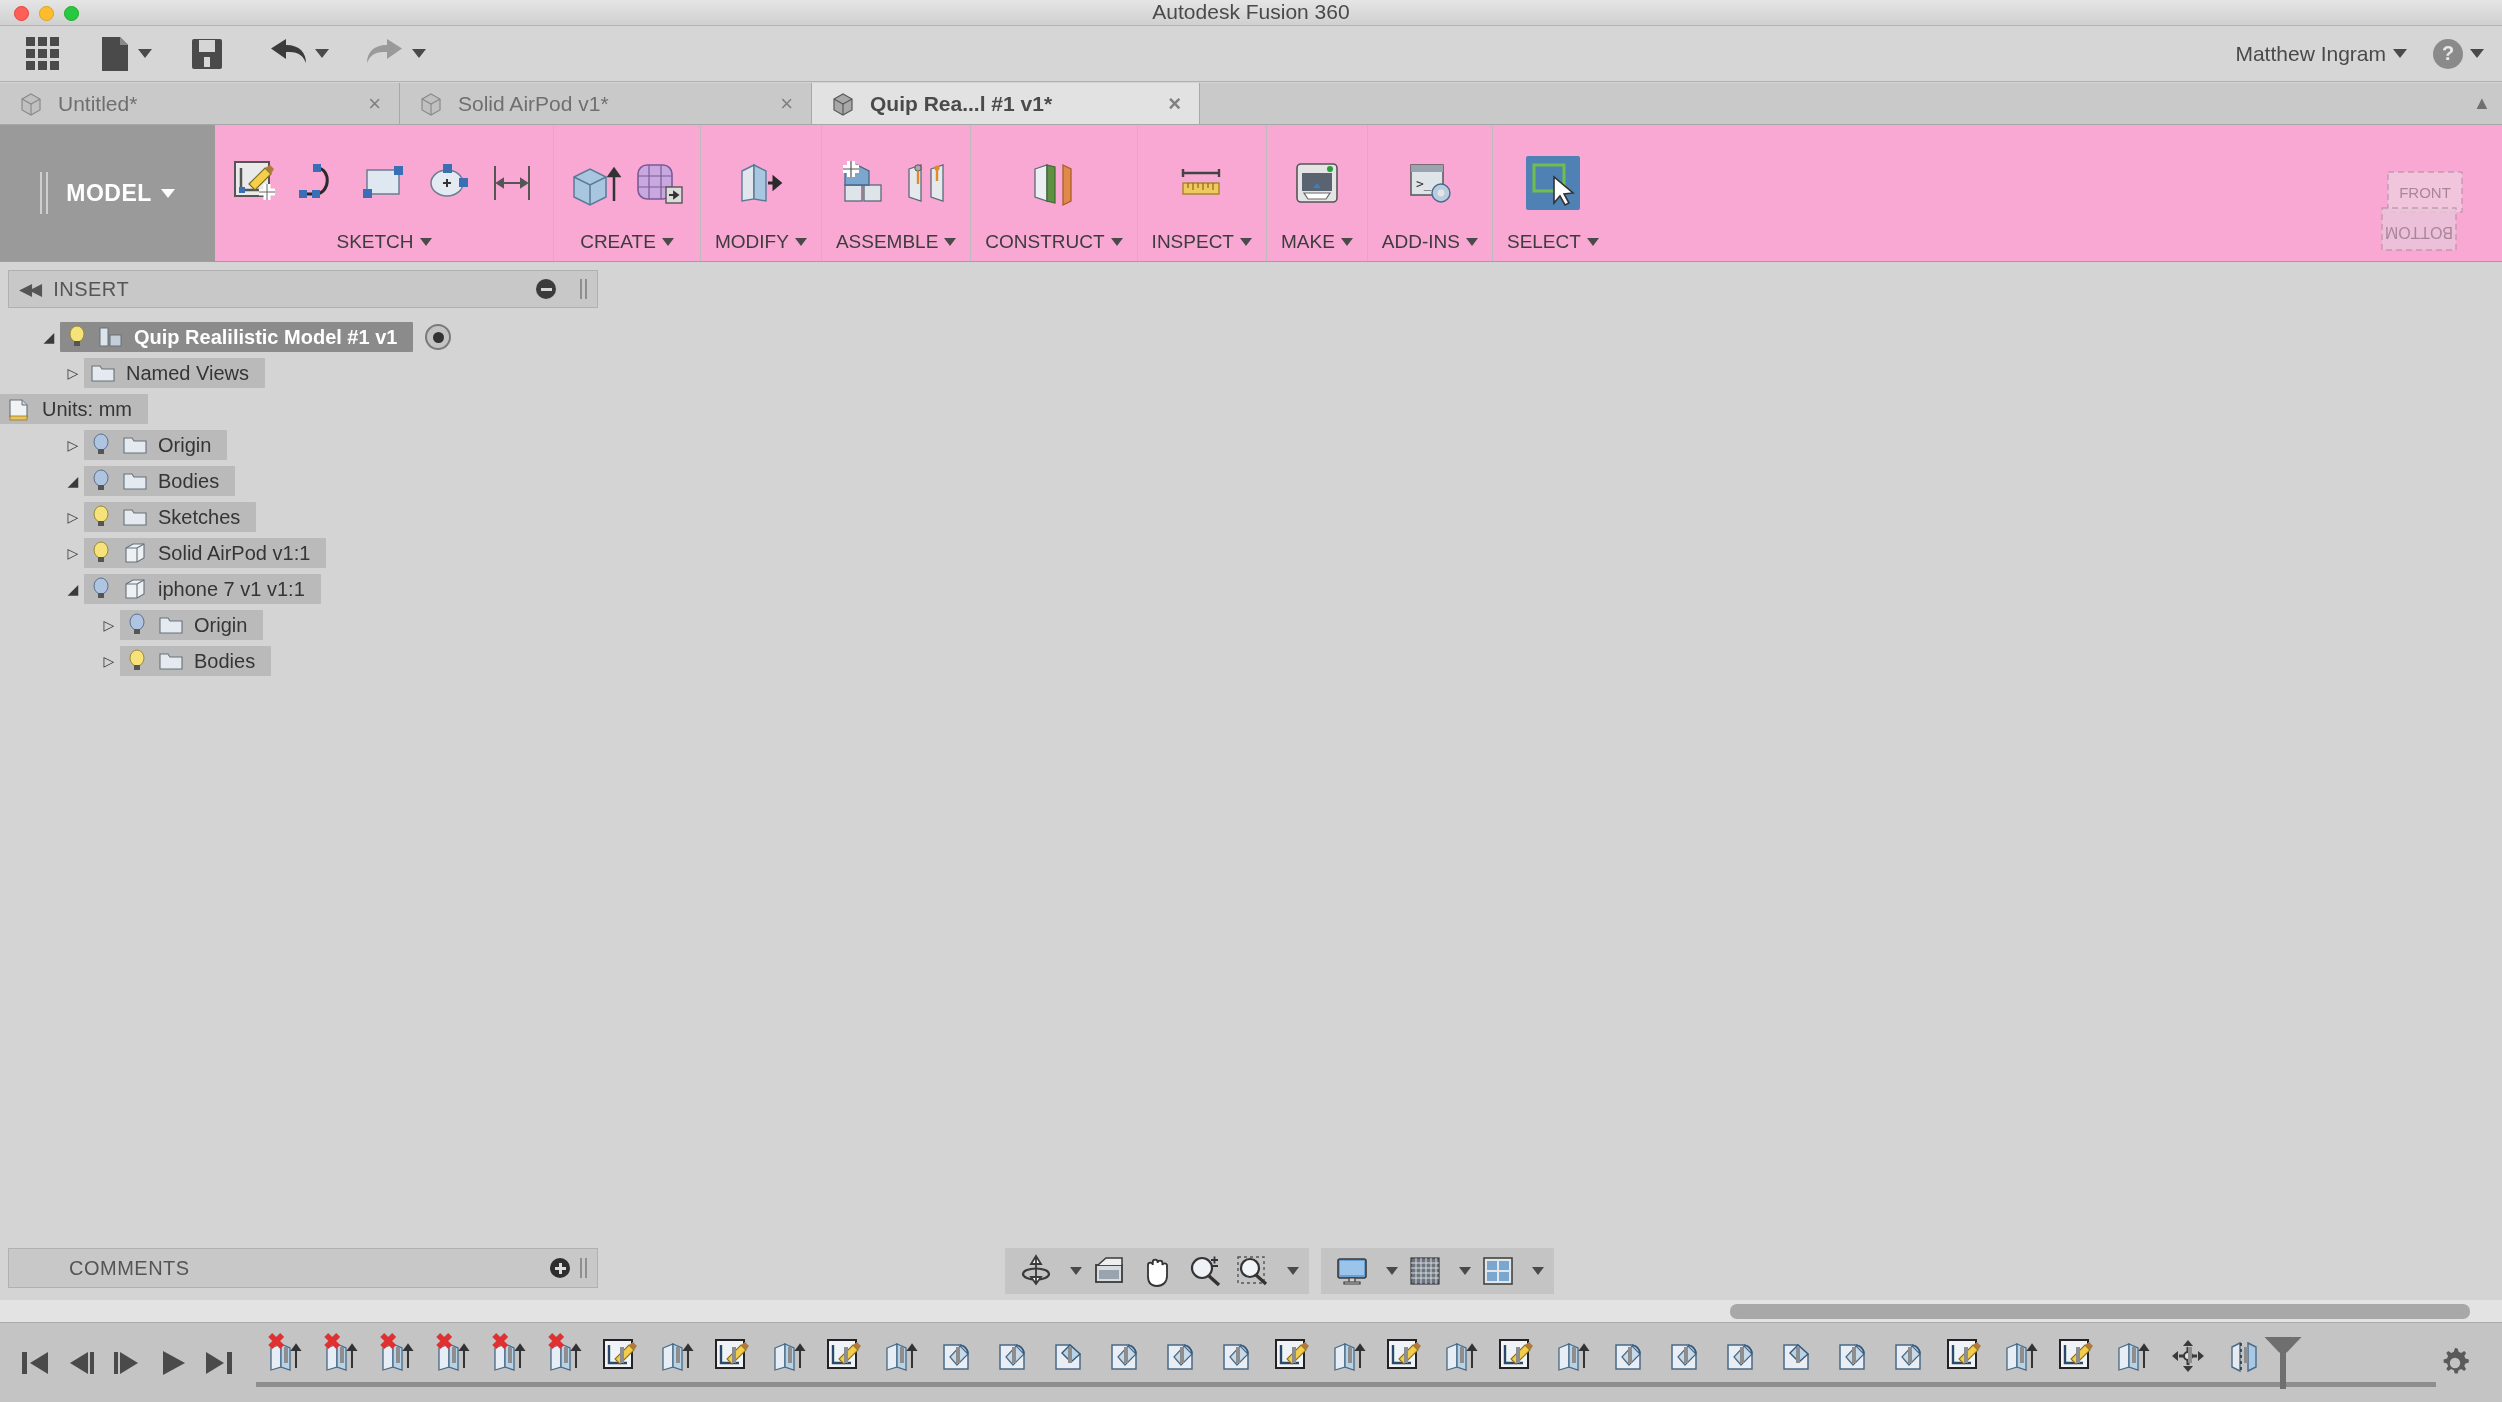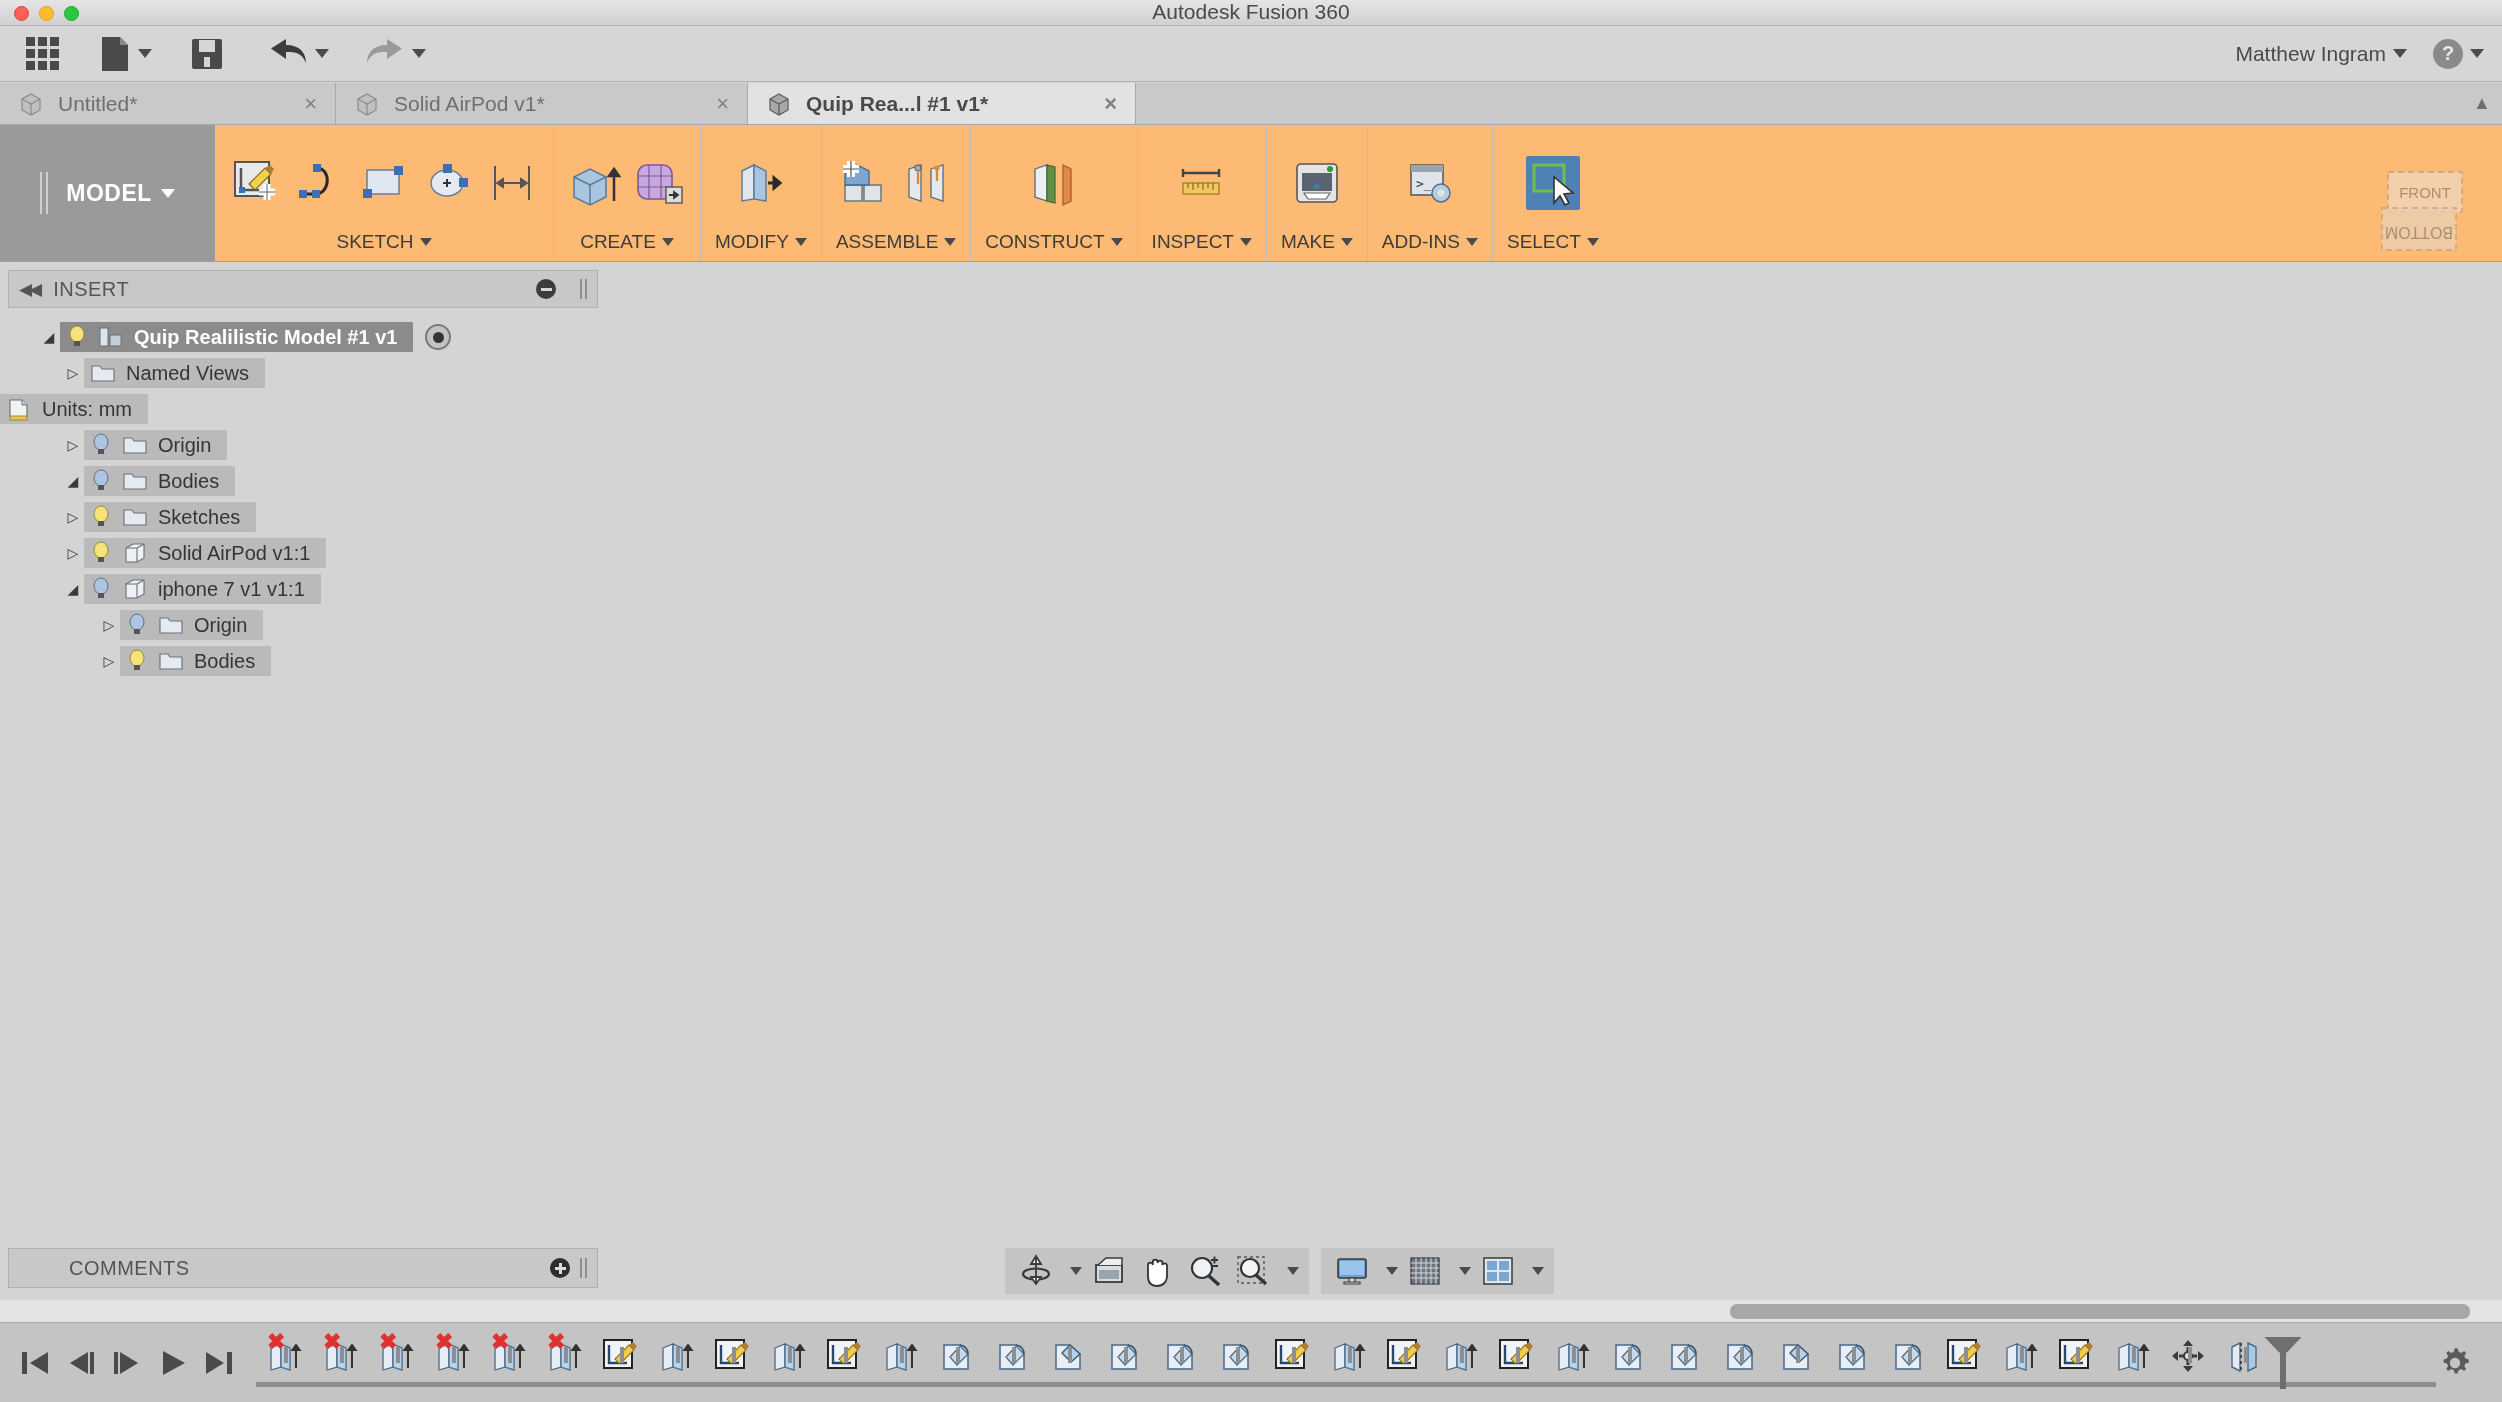--- a/index.html
+++ b/index.html
@@ -64,21 +64,21 @@
   .doc-tab.active { background: #e2e2e2; color: #4a4a4a; font-weight: bold; }
   .doc-tab .tab-label { white-space: nowrap; }
   .tab-x { margin-left: auto; padding-left: 26px; font-size: 22px; color: #808080; }
   .cube-ico { width: 26px; height: 26px; flex-shrink: 0; }
   .tabbar-spacer { flex: 1; background: #c9c9c9; }
   .tab-collapse { width: 40px; display:flex; align-items:center; justify-content:center; color:#707070; font-size: 18px; }
 
   
   .ribbon {
     position: absolute; top: 125px; left: 0; width: 2502px; height: 137px;
-    background: #fdba74; border-bottom: 1px solid #9e9e9e;
+    background: #f9a8d4; border-bottom: 1px solid #9e9e9e;
     display: flex; align-items: stretch;
   }
   .model-btn {
     width: 215px; background: #9a9a9a; display: flex; align-items: center;
     justify-content: center; gap: 2px; color: #fff;
   }
   .model-grip { display:flex; gap:4px; margin-right: 16px; }
   .model-grip span { width:2px; height:42px; background:#cfcfcf; display:block; }
   .model-btn .lbl { font-size: 23px; font-weight: bold; letter-spacing: .5px; }
   .model-btn .caret { border-top-color: #fff; }
@@ -308,21 +308,21 @@
     </div>
     <div class="qat-right">
       <span class="user-name">Matthew Ingram</span>
       <span class="caret"></span>
       <span class="help-circle">?</span>
       <span class="caret"></span>
     </div>
   </div>
 
   <div class="tabbar">
-    <div class="doc-tab" style="width:336px">
+    <div class="doc-tab" style="width:400px">
       <span class="cube-ico">
         <svg width="26" height="26" viewBox="0 0 26 26">
             <path d="M4 8 L13 3 L22 8 L22 19 L13 24 L4 19 Z" fill="#c0c0c0" stroke="#8a8a8a" stroke-width="1.2"></path>
             <path d="M4 8 L13 13 L22 8" fill="none" stroke="#8a8a8a" stroke-width="1.2"></path>
             <path d="M13 13 L13 24" stroke="#8a8a8a" stroke-width="1.2"></path>
           </svg>
       </span>
       <span class="tab-label">Untitled*</span>
       <span class="tab-x">×</span>
     </div>

